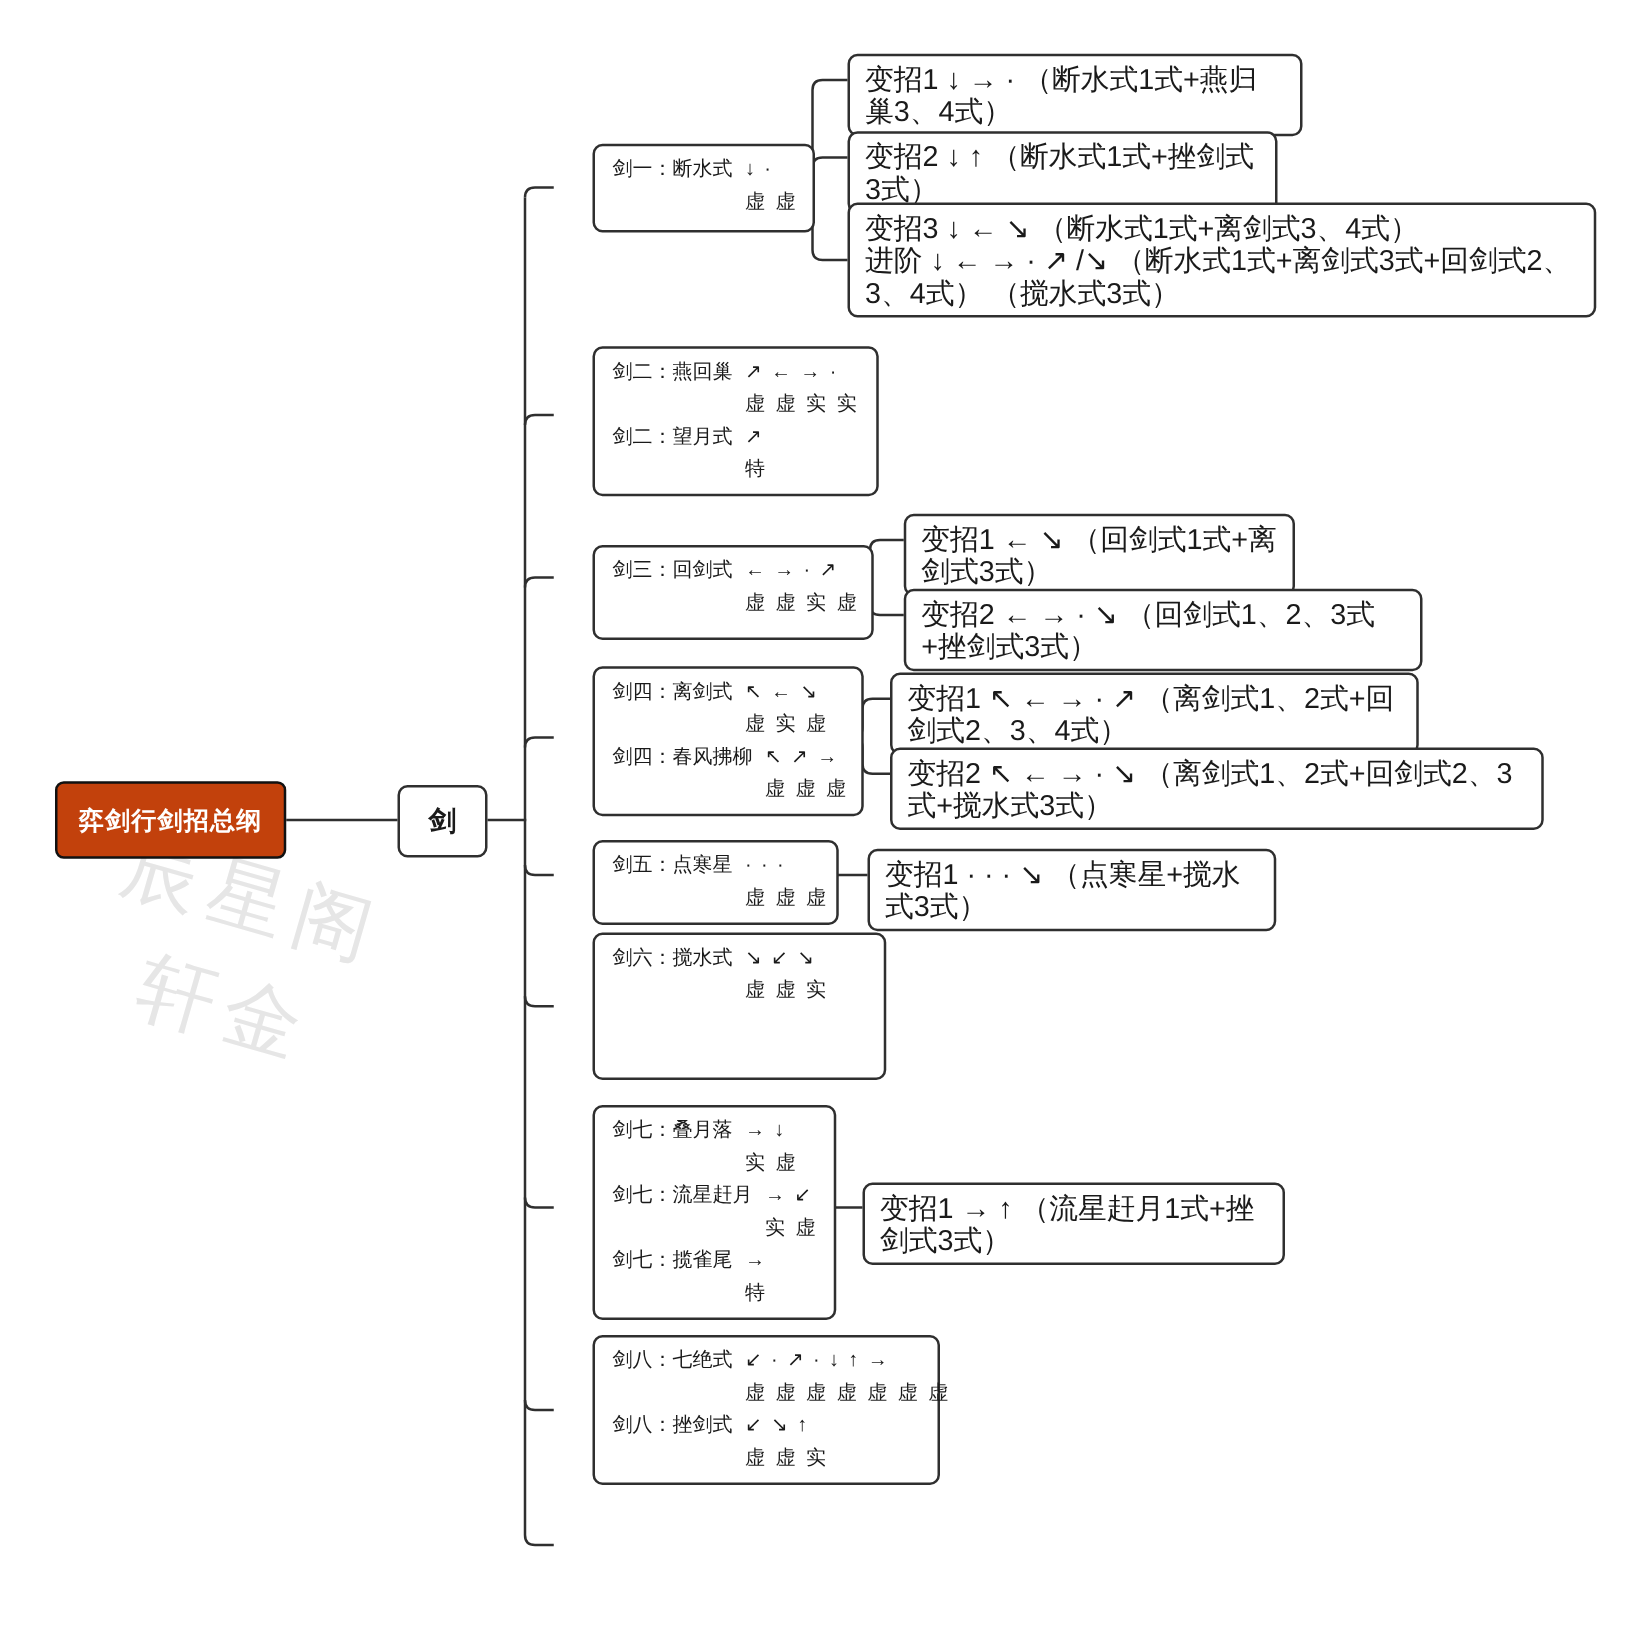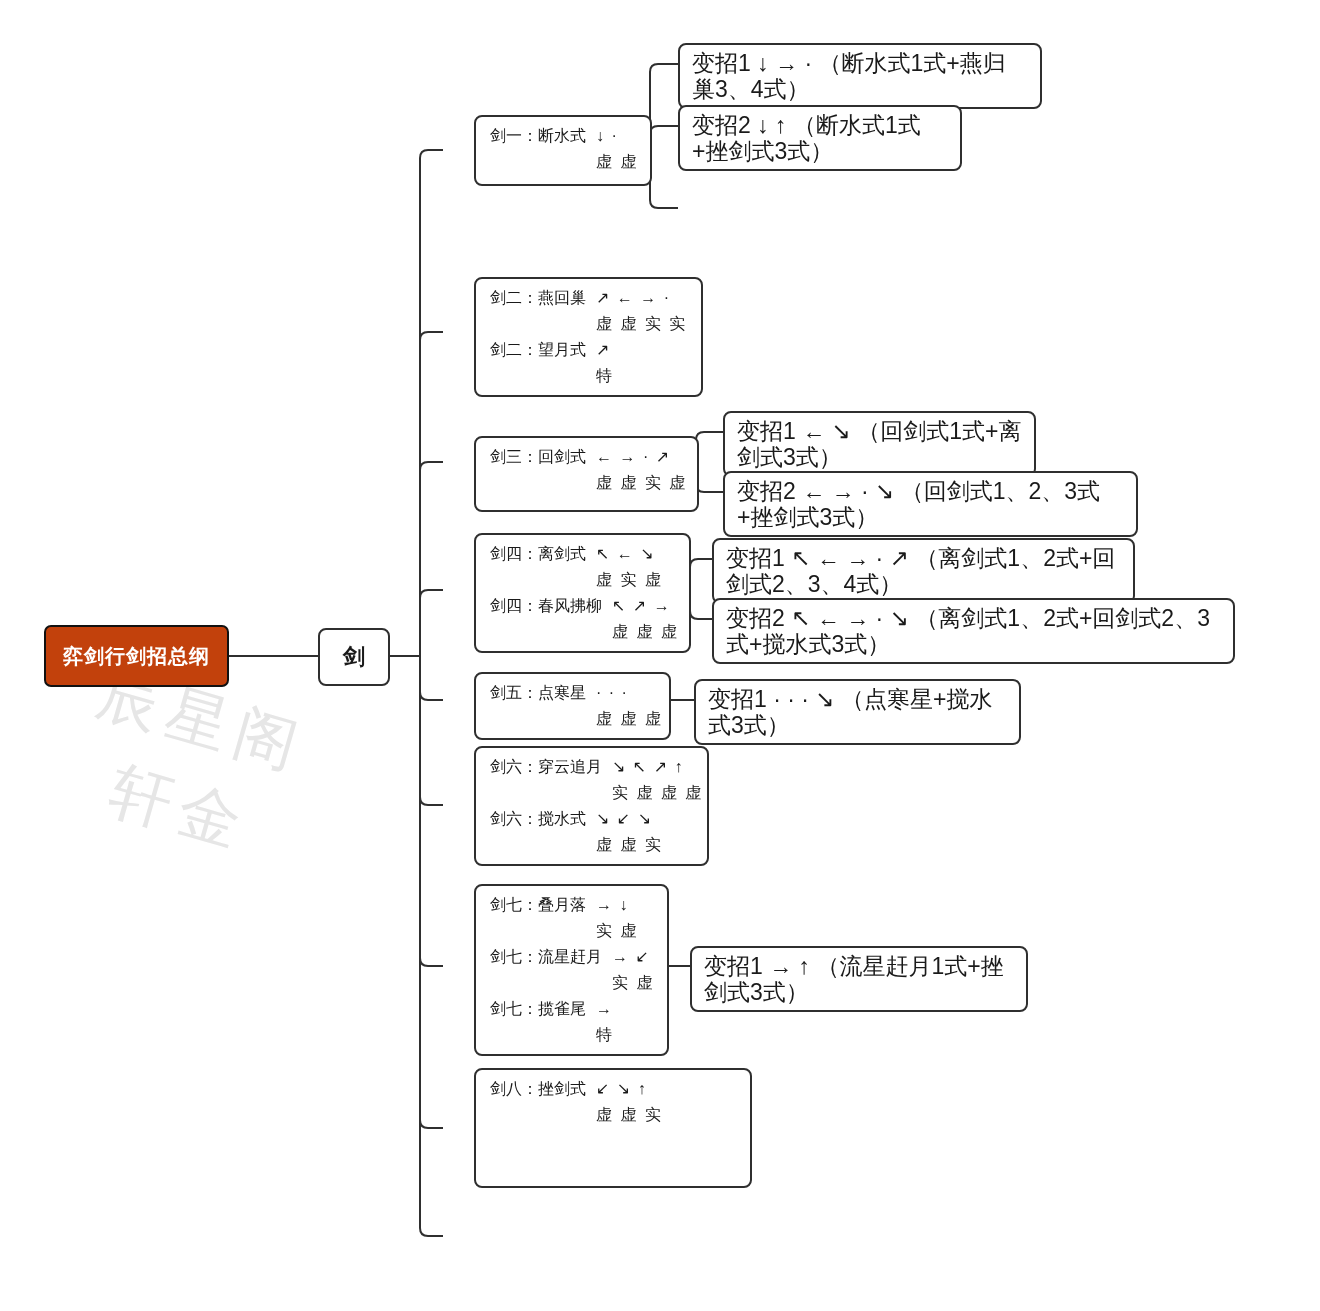--- a/index.html
+++ b/index.html
@@ -97,24 +97,28 @@
       <span class="m-arrows">↓ ·</span>
       <span></span>
       <span class="m-tags">虚 虚</span>
     </div>
   </div>
 
   <div class="box leaf" style="left:678px;top:43px;width:364px;min-height:42px">
     <span>变招1 ↓ → · （断水式1式+燕归巢3、4式）</span>
   </div>
 
-  <div class="box leaf" style="left:678px;top:105px;width:284px;min-height:42px">
+  <div class="box leaf" style="left:678px;top:105px;width:344px;min-height:42px">
     <span>变招2 ↓ ↑ （断水式1式+挫剑式3式）</span>
   </div>
 
+  <div class="box leaf" style="left:678px;top:162px;width:599px;min-height:92px">
+    <span>变招3 ↓ ← ↘ （断水式1式+离剑式3、4式）</span>
+    <span>进阶 ↓ ← → · ↗ /↘ （断水式1式+离剑式3式+回剑式2、3、4式） （搅水式3式）</span>
+  </div>
 
   <div class="box main" style="left:443px;top:277px;width:229px;min-height:111px">
     <div class="move">
       <span class="m-label">剑二：燕回巢</span>
       <span class="m-arrows">↗ ← → ·</span>
       <span></span>
       <span class="m-tags">虚 虚 实 实</span>
     </div>
     <div class="move">
       <span class="m-label">剑二：望月式</span>
@@ -172,26 +176,20 @@
       <span class="m-tags">虚 虚 虚</span>
     </div>
   </div>
 
   <div class="box leaf" style="left:694px;top:679px;width:327px;min-height:42px">
     <span>变招1 · · · ↘ （点寒星+搅水式3式）</span>
   </div>
 
   <div class="box main" style="left:443px;top:746px;width:235px;min-height:118px">
     <div class="move">
-      <span class="m-label">剑六：穿云追月</span>
-      <span class="m-arrows">↘ ↖ ↗ ↑</span>
-      <span></span>
-      <span class="m-tags">实 虚 虚 虚</span>
-    </div>
-    <div class="move">
       <span class="m-label">剑六：搅水式</span>
       <span class="m-arrows">↘ ↙ ↘</span>
       <span></span>
       <span class="m-tags">虚 虚 实</span>
     </div>
   </div>
 
   <div class="box main" style="left:443px;top:884px;width:195px;min-height:164px">
     <div class="move">
       <span class="m-label">剑七：叠月落</span>
@@ -212,20 +210,26 @@
       <span class="m-tags">特</span>
     </div>
   </div>
 
   <div class="box leaf" style="left:690px;top:946px;width:338px;min-height:42px">
     <span>变招1 → ↑ （流星赶月1式+挫剑式3式）</span>
   </div>
 
   <div class="box main" style="left:443px;top:1068px;width:278px;min-height:120px">
     <div class="move">
+      <span class="m-label">剑八：七绝式</span>
+      <span class="m-arrows">↙ · ↗ · ↓ ↑ →</span>
+      <span></span>
+      <span class="m-tags">虚 虚 虚 虚 虚 虚 虚</span>
+    </div>
+    <div class="move">
       <span class="m-label">剑八：挫剑式</span>
       <span class="m-arrows">↙ ↘ ↑</span>
       <span></span>
       <span class="m-tags">虚 虚 实</span>
     </div>
   </div>
 
 
 </div>
 

